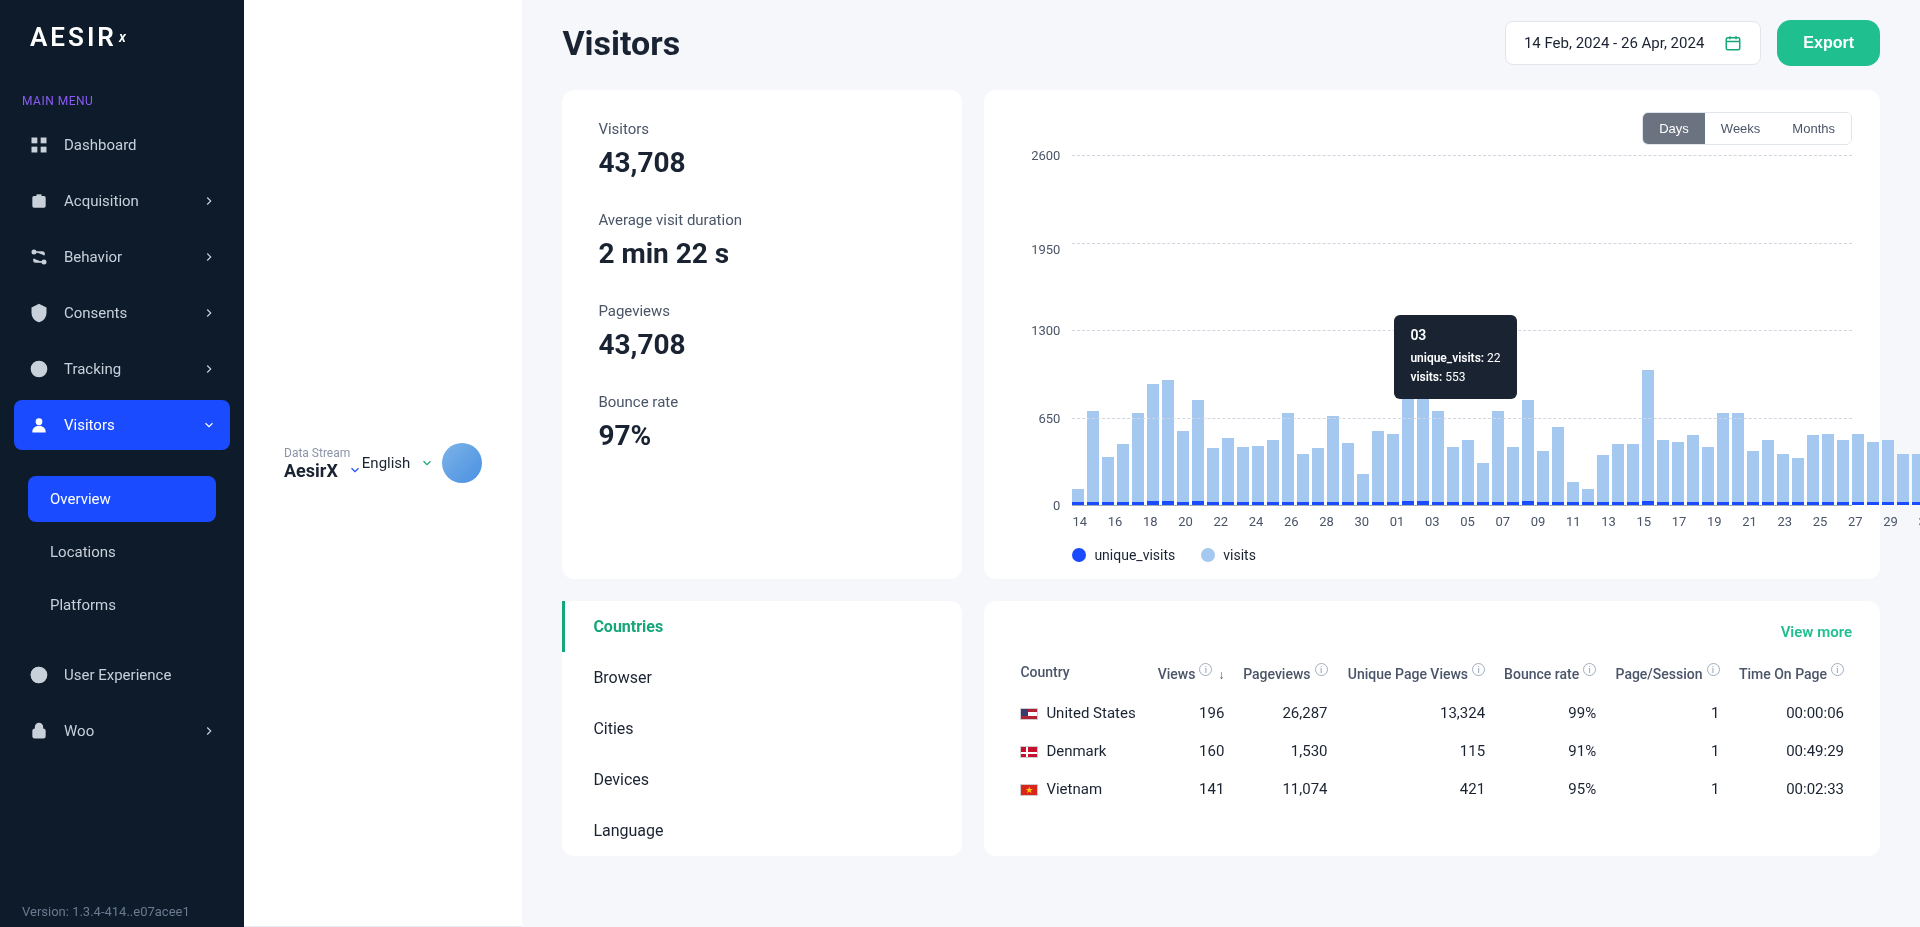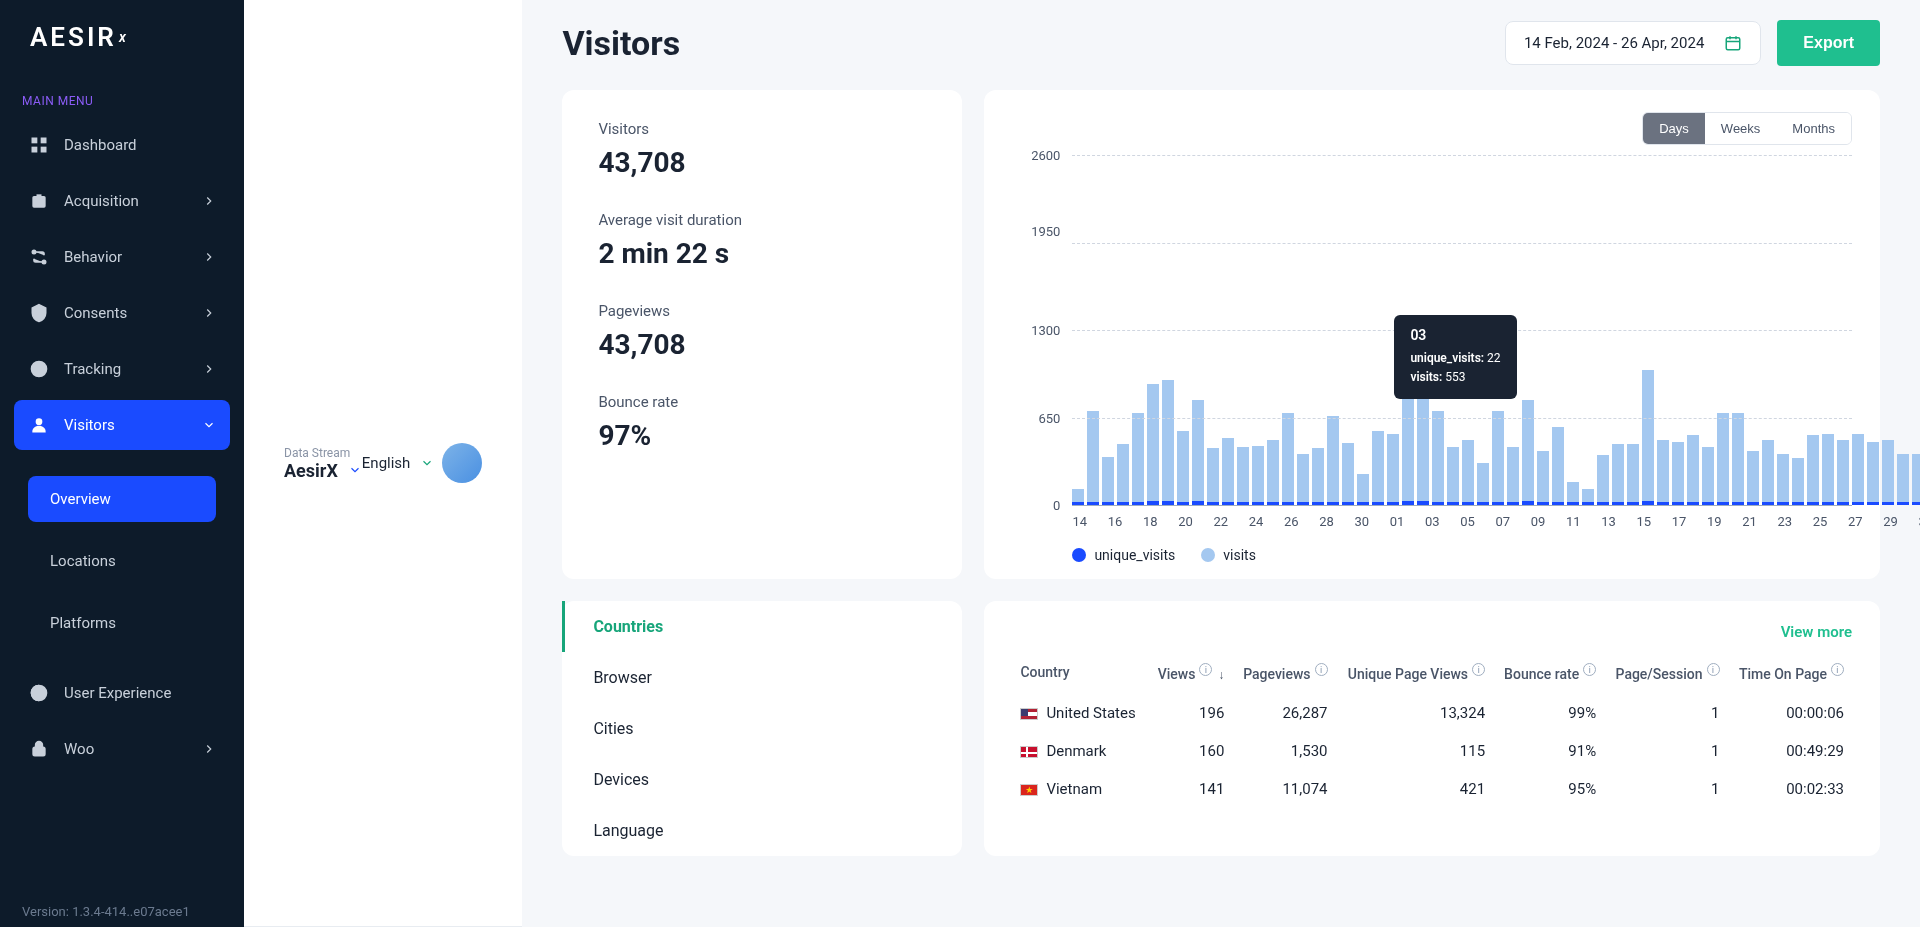--- a/index.html
+++ b/index.html
@@ -9,21 +9,21 @@
 
 .sidebar { width: 244px; background: #0d1b2a; color: #fff; display: flex; flex-direction: column; padding: 22px 0; flex-shrink: 0; position: relative; }
 .logo { padding: 0 30px 22px; font-size: 26px; font-weight: 600; letter-spacing: 3px; display: flex; align-items: center; }
 .logo sup { font-size: 14px; margin-left: 2px; font-style: italic; }
 .section-label { font-size: 12px; color: #8b5cf6; padding: 20px 22px 12px; letter-spacing: 0.5px; }
 .nav { padding: 0 14px; display: flex; flex-direction: column; gap: 6px; }
 .nav-item { display: flex; align-items: center; padding: 14px 14px; border-radius: 8px; cursor: pointer; font-size: 15px; color: #c8d0da; }
 .nav-item.active { background: #1a4bff; color: #fff; }
 .nav-item .icon { width: 22px; height: 22px; margin-right: 14px; display: flex; align-items: center; justify-content: center; }
 .nav-item .chev { margin-left: auto; width: 14px; height: 14px; }
-.subnav { padding: 16px 14px; display: flex; flex-direction: column; gap: 16px; margin-top: 4px; }
+.subnav { padding: 16px 14px; display: flex; flex-direction: column; gap: 7px; margin-top: 4px; }
 .subnav-item { padding: 14px 22px; border-radius: 8px; cursor: pointer; font-size: 15px; color: #c8d0da; }
 .subnav-item.active { background: #1a4bff; color: #fff; }
 .version { position: absolute; bottom: 8px; left: 22px; font-size: 13px; color: #6b7a8f; }
 
 
 .main { flex: 1; display: flex; flex-direction: row; overflow: hidden; }
 .topbar { background: #fff; padding: 12px 40px; display: flex; align-items: center; border-bottom: 1px solid #e8ecf1; }
 .stream { display: flex; flex-direction: column; }
 .stream-label { font-size: 12px; color: #8a94a6; }
 .stream-name { font-size: 18px; font-weight: 700; color: #1a2332; display: flex; align-items: center; gap: 10px; }
@@ -32,21 +32,21 @@
 .lang { display: flex; align-items: center; gap: 10px; font-size: 15px; cursor: pointer; }
 .lang .chev { width: 14px; height: 14px; color: #17a57a; }
 .avatar { width: 40px; height: 40px; border-radius: 50%; background: linear-gradient(135deg, #7db3e8, #4a90e2); }
 
 .content { flex: 1; padding: 20px 40px; overflow-y: auto; }
 .page-head { display: flex; align-items: center; margin-bottom: 24px; }
 .page-title { font-size: 34px; font-weight: 700; color: #1a2332; }
 .head-right { margin-left: auto; display: flex; gap: 16px; align-items: center; }
 .date-picker { background: #fff; border: 1px solid #e0e5ec; border-radius: 8px; padding: 12px 18px; font-size: 15px; display: flex; align-items: center; gap: 20px; cursor: pointer; }
 .date-picker .cal { width: 18px; height: 18px; color: #17a57a; }
-.export-btn { background: #1fbf8f; color: #fff; border: none; border-radius: 4px; padding: 14px 26px; font-size: 16px; font-weight: 600; cursor: pointer; }
+.export-btn { background: #1fbf8f; color: #fff; border: none; border-radius: 14px; padding: 14px 26px; font-size: 16px; font-weight: 600; cursor: pointer; }
 
 .grid { display: flex; gap: 22px; }
 .card { background: #fff; border-radius: 12px; padding: 30px 36px; }
 
 
 .metrics { width: 400px; flex-shrink: 0; }
 .metric { margin-bottom: 32px; }
 .metric:last-child { margin-bottom: 0; }
 .metric-label { font-size: 15px; color: #4a5568; margin-bottom: 8px; }
 .metric-value { font-size: 28px; font-weight: 700; color: #1a2332; }
@@ -287,21 +287,21 @@
                 <button class="active">Days</button>
                 <button class="">Weeks</button>
                 <button class="">Months</button>
               </div>
           </div>
           <div class="chart-plot" id="chart-plot">
             <div class="y-axis" id="y-axis">
                 <div class="y-tick" style="top: 350px;">0</div>
                 <div class="y-tick" style="top: 262.5px;">650</div>
                 <div class="y-tick" style="top: 175px;">1300</div>
-                <div class="y-tick" style="top: 76px;">1950</div>
+                <div class="y-tick" style="top: 94px;">1950</div>
                 <div class="y-tick" style="top: 0px;">2600</div>
               </div>
             <div class="bars" id="bars" style="height: 350px;">
                 <div class="bar-col">
                   <div class="bar-wrap">
                     <div class="bar-unique" style="height:2.6923076923076925px"></div>
                     <div class="bar-visits" style="height:13.46153846153846px"></div>
                   </div>
                 </div>
                 <div class="bar-col">

